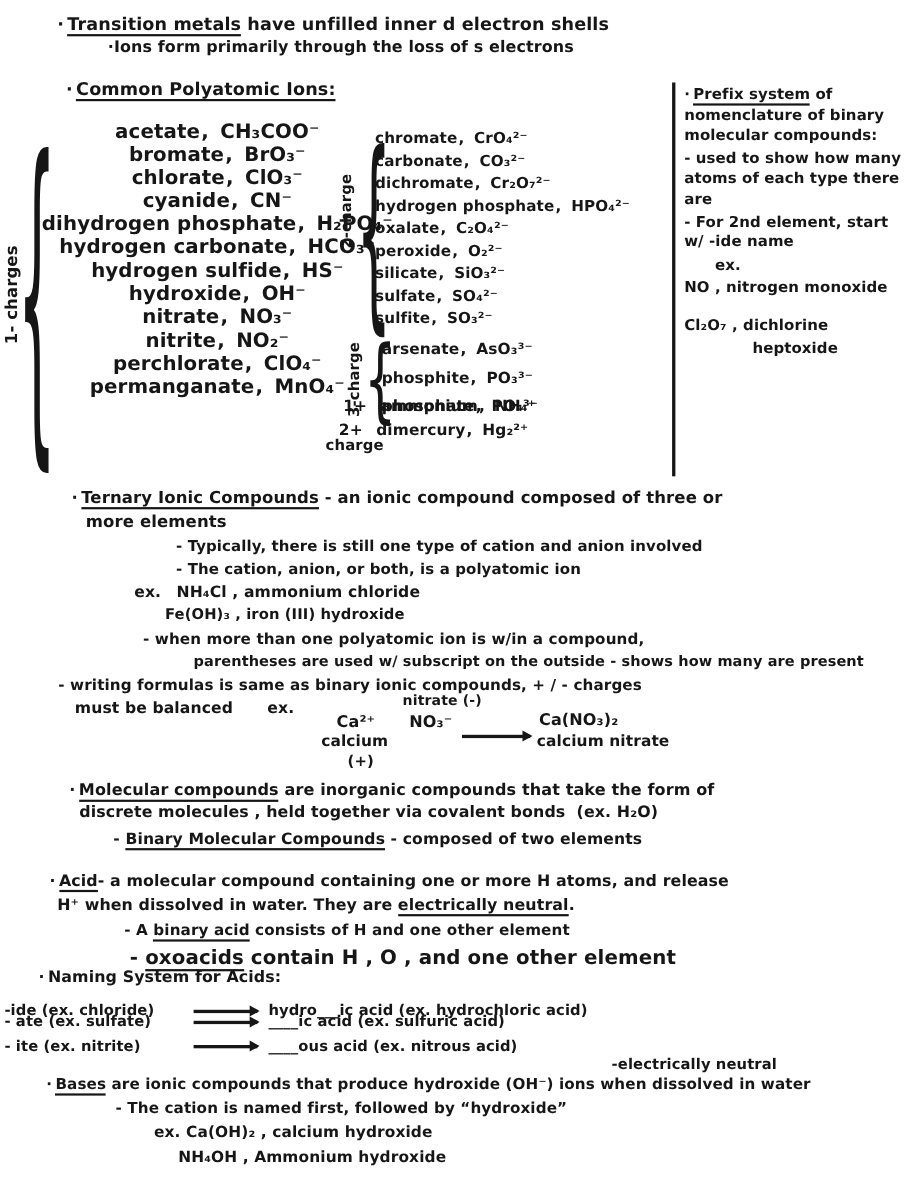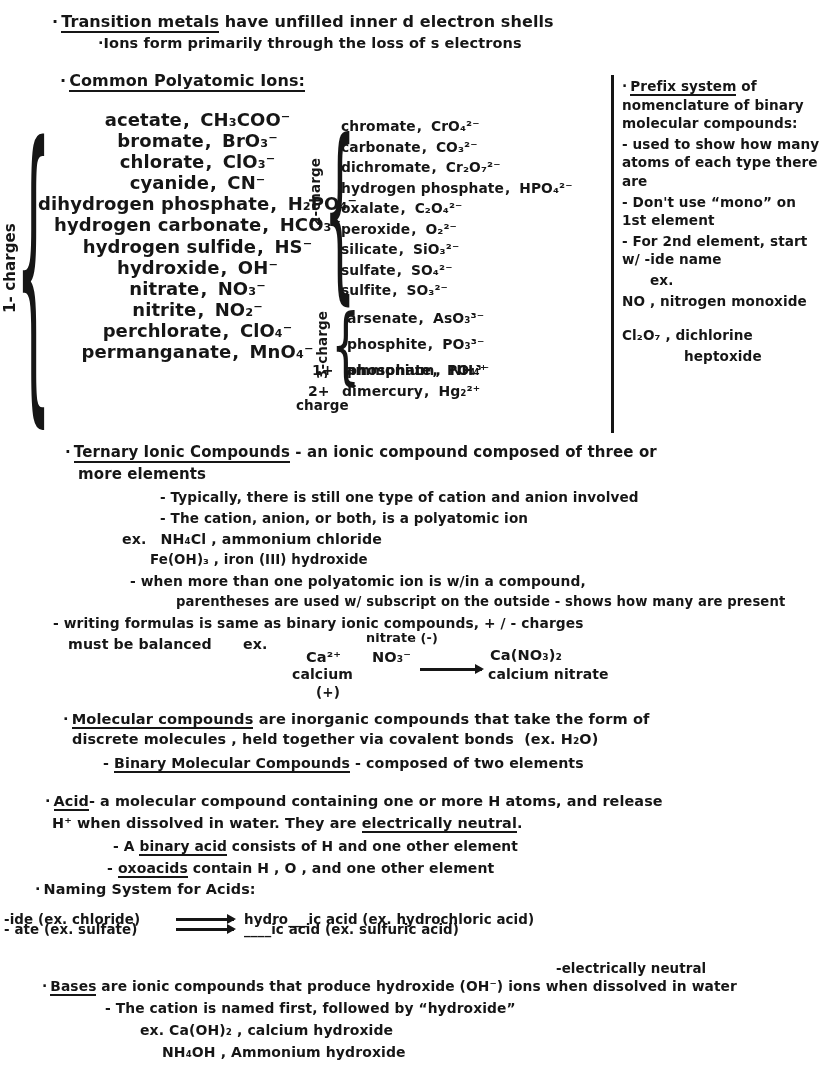--- a/index.html
+++ b/index.html
@@ -114,21 +114,20 @@
   </div>
   <div class="abs" style="left:296px;top:397px;font-size:13.5px;">charge</div>
 
   
   <div class="abs divider" style="left:611px;top:75px;width:2.5px;height:358px;"></div>
 
   
   <div class="abs rcol" style="left:622px;top:77px;width:202px;font-size:13.6px;line-height:18.6px;">
     <p><span class="bullet">·</span><span class="u">Prefix system</span><span> of nomenclature of binary molecular compounds:</span></p>
     <p>- used to show how many atoms of each type there are</p>
-    <p>- Don't use “mono” on 1st element</p>
     <p>- For 2nd element, start w/ -ide name</p>
     <p style="margin-left:28px;">ex.</p>
     <p>NO , nitrogen monoxide</p>
     <p style="margin-top:16px;">Cl₂O₇ , dichlorine</p>
     <p style="margin-left:62px;">heptoxide</p>
   </div>
 
   
   <div class="abs" style="left:65px;top:443px;font-size:15px;">
     <span class="bullet">·</span><span class="u">Ternary Ionic Compounds</span><span> - an ionic compound composed of three or</span>
@@ -168,36 +167,41 @@
   
   <div class="abs" style="left:45px;top:793px;font-size:14.4px;">
     <span class="bullet">·</span><span class="u">Acid</span><span>- a molecular compound containing one or more H atoms, and release</span>
   </div>
   <div class="abs" style="left:52px;top:815px;font-size:14.4px;">
     <span>H⁺ when dissolved in water. They are </span><span class="u">electrically neutral</span><span>.</span>
   </div>
   <div class="abs" style="left:113px;top:838px;font-size:13.8px;">
     <span style="white-space:pre;">- A </span><span class="u">binary acid</span><span> consists of H and one other element</span>
   </div>
-  <div class="abs" style="left:107px;top:860px;font-size:14px;">
+  <div class="abs" style="left:118px;top:860px;font-size:18px;">
     <span style="white-space:pre;">- </span><span class="u">oxoacids</span><span> contain H , O , and one other element</span>
   </div>
   <div class="abs" style="left:35px;top:881px;font-size:14.4px;">
     <span class="bullet">·</span><span>Naming System for Acids:</span>
   </div>
   <div class="abs rule-row" style="left:4px;top:900px;font-size:13.4px;margin-top:12px;">
     <span class="rule-from">-ide (ex. chloride)</span>
       <span class="arrow" style="width:58px;"></span>
       <span class="rule-to">hydro___ic acid (ex. hydrochloric acid)</span>
   </div>
   <div class="abs rule-row" style="left:4px;top:922px;font-size:13.4px;">
     <span class="rule-from">- ate (ex. sulfate)</span>
       <span class="arrow" style="width:58px;"></span>
       <span class="rule-to">____ic acid (ex. sulfuric acid)</span>
   </div>
+  <div class="abs rule-row" style="left:4px;top:944px;font-size:13.4px;">
+    <span class="rule-from">- ite (ex. nitrite)</span>
+      <span class="arrow" style="width:58px;"></span>
+      <span class="rule-to">____ous acid (ex. nitrous acid)</span>
+  </div>
 
   
   <div class="abs" style="left:556px;top:961px;font-size:13.4px;">-electrically neutral</div>
   <div class="abs" style="left:42px;top:978px;font-size:13.8px;white-space:nowrap;">
     <span class="bullet">·</span><span class="u">Bases</span><span> are ionic compounds that produce hydroxide (OH⁻) ions when dissolved in water</span>
   </div>
   <div class="abs" style="left:105px;top:1000px;font-size:13.8px;">- The cation is named first, followed by “hydroxide”</div>
   <div class="abs" style="left:140px;top:1022px;font-size:14px;">ex. Ca(OH)₂ , calcium hydroxide</div>
   <div class="abs" style="left:162px;top:1044px;font-size:14px;">NH₄OH , Ammonium hydroxide</div>
 

